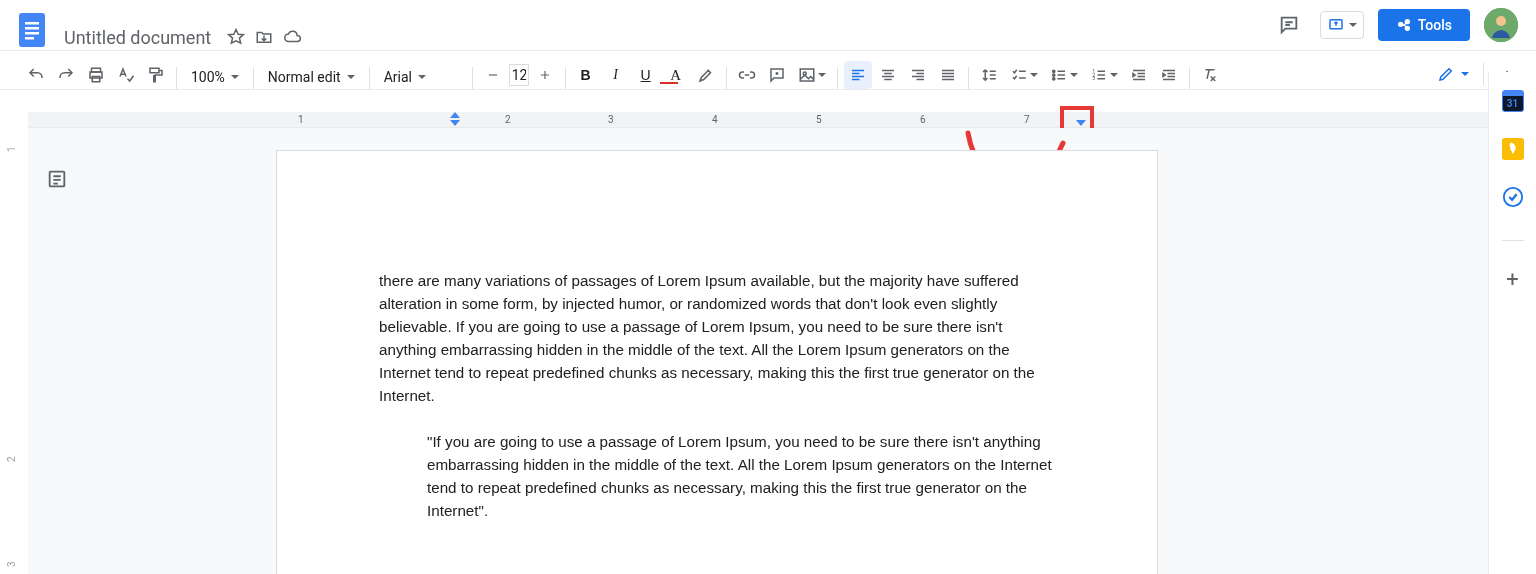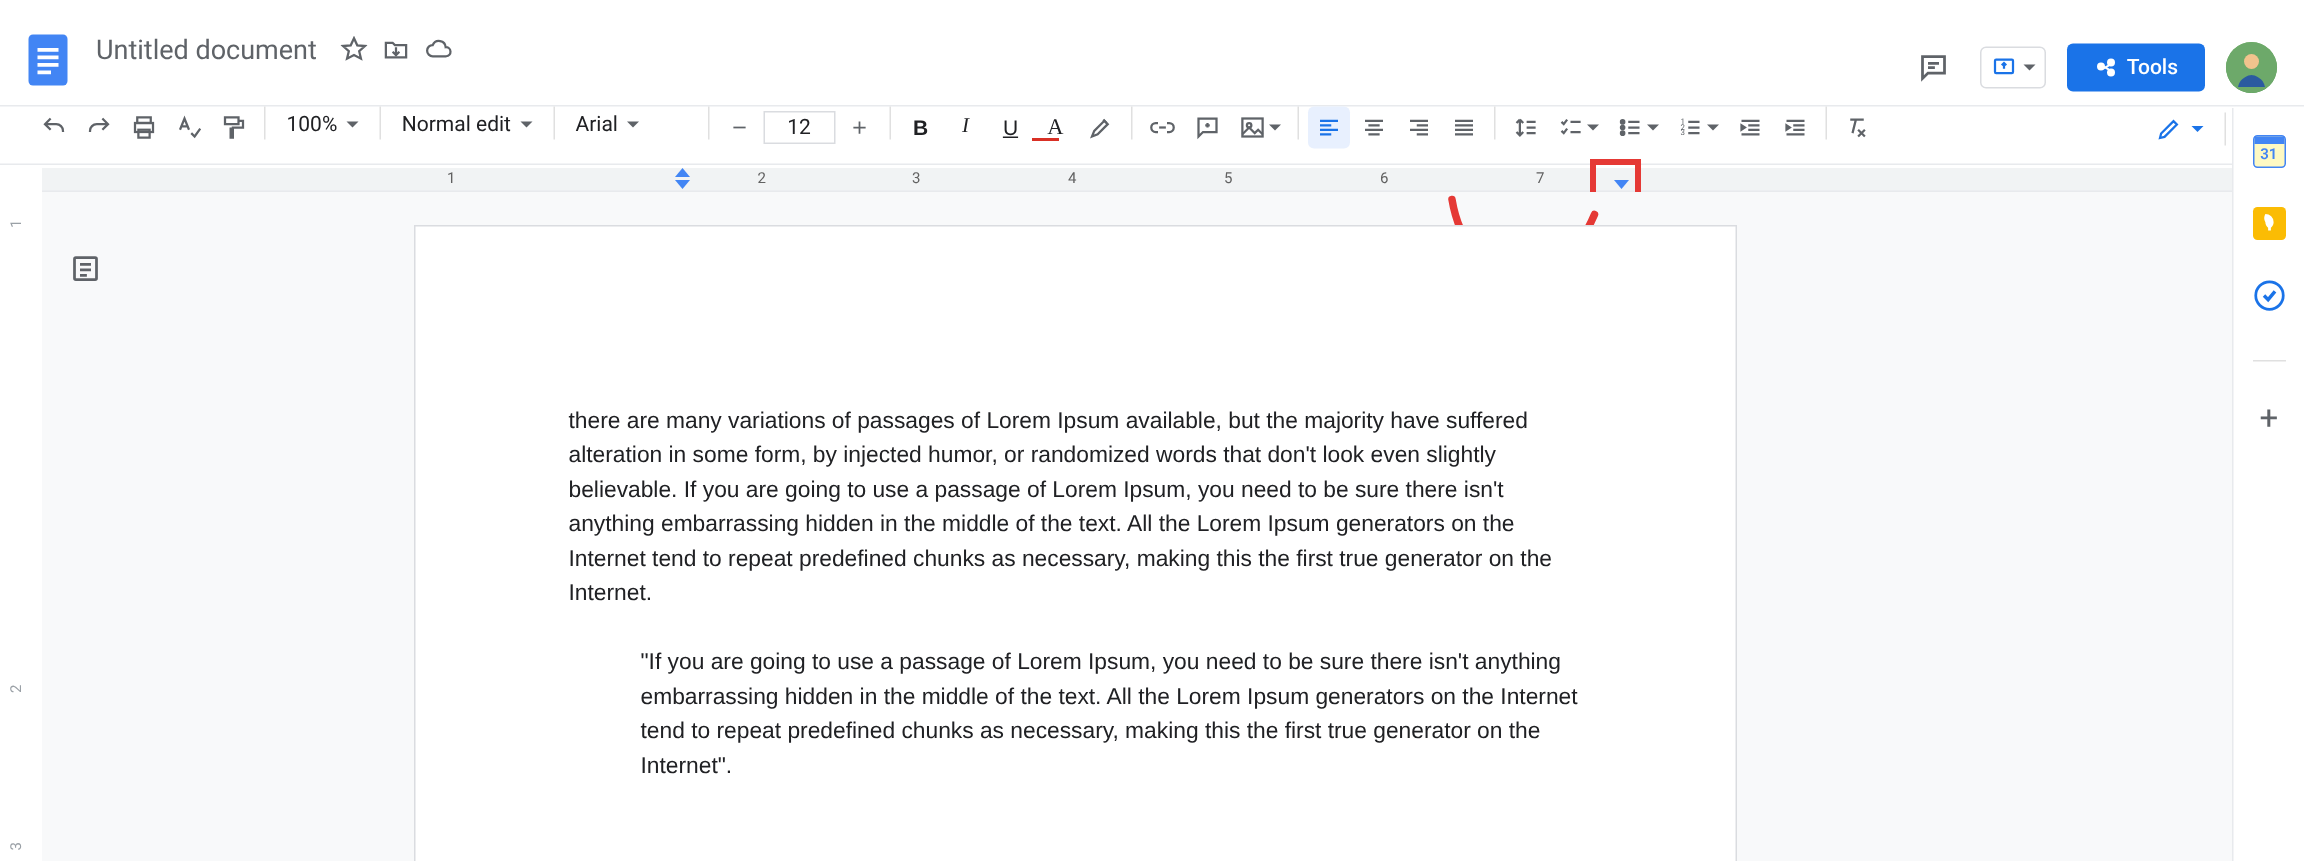--- a/index.html
+++ b/index.html
@@ -1,44 +1,44 @@
 <!DOCTYPE html>
 <html><head>
 <meta charset="utf-8">
 <style>
   * { box-sizing: border-box; font-family: "Google Sans", Roboto, Arial, sans-serif; }
   html, body { margin:0; padding:0; width:1536px; height:574px; background:#fff; overflow:hidden; color:#202124; }
   svg { display:block; }
 
   
-  .titlebar { display:flex; align-items:flex-start; padding:20px 12px 0 12px; }
+  .titlebar { display:flex; align-items:flex-end; padding:0 12px 0 12px; }
   .doc-icon { width:40px; height:40px; display:flex; align-items:center; justify-content:center; margin-right:6px; }
   .doc-meta { flex:1 1 auto; }
   .title-row { display:flex; align-items:center; gap:10px; height:26px; }
   .doc-title { font-size:18px; color:#5f6368; padding:2px 6px; }
   .title-icon { color:#5f6368; }
   .menubar { display:flex; align-items:center; gap:4px; height:28px; margin-top:2px; }
   .menu-item { font-size:14px; color:#202124; padding:4px 7px; border-radius:4px; cursor:pointer; }
   .last-edit { font-size:13px; color:#5f6368; text-decoration:underline; padding:4px 7px; cursor:pointer; }
   .title-right { display:flex; align-items:center; gap:14px; margin-left:auto; padding-right:6px; height:50px; }
   .comments-btn { color:#5f6368; padding:6px; border-radius:4px; cursor:pointer; }
   .present-btn { display:flex; align-items:center; gap:4px; border:1px solid #dadce0; border-radius:4px; padding:4px 6px; cursor:pointer; color:#1a73e8; }
   .share-btn { background:#1a73e8; color:#fff; font-weight:500; font-size:14px; display:flex; align-items:center; gap:6px; padding:8px 18px; border-radius:4px; cursor:pointer; }
   .avatar { width:34px; height:34px; border-radius:50%; background:linear-gradient(#7bb56a,#3a8f3a); display:flex; align-items:center; justify-content:center; color:#fff; font-size:12px; }
 
   
-  .toolbar-wrap { border-top:1px solid #e8eaed; border-bottom:1px solid #e8eaed; display:flex; align-items:flex-start; height:40px; padding:0 14px 0 22px; gap:2px; }
+  .toolbar-wrap { border-top:1px solid #e8eaed; border-bottom:1px solid #e8eaed; display:flex; align-items:flex-end; height:40px; padding:0 14px 0 22px; gap:2px; }
   .tool { color:#5f6368; padding:5px; border-radius:4px; cursor:pointer; display:flex; align-items:center; justify-content:center; min-width:28px; height:28px; }
   .tool.txt { font-family:Arial; font-size:14px; color:#202124; }
   .active-tool { background:#e8f0fe; color:#1a73e8; }
   .sep { width:1px; height:22px; background:#e0e0e0; margin:0 4px; }
   .dropdown { display:flex; align-items:center; gap:6px; padding:4px 8px; color:#202124; font-size:14px; cursor:pointer; border-radius:4px; }
   .caret { width:0; height:0; border-left:4px solid transparent; border-right:4px solid transparent; border-top:4px solid #5f6368; }
   .font-size-group { display:flex; align-items:center; }
-  .font-size-input { width:48px; height:22px; border:1px solid #dadce0; text-align:center; font-size:14px; color:#202124; margin:0 2px; }
+  .font-size-input { width:20px; height:22px; border:1px solid #dadce0; text-align:center; font-size:14px; color:#202124; margin:0 2px; }
   .tool-right { margin-left:auto; display:flex; align-items:center; gap:4px; }
   .editing-tool { display:flex; align-items:center; gap:6px; color:#1a73e8; padding:4px 6px; cursor:pointer; }
   .collapse-arrow { color:#5f6368; padding:6px; cursor:pointer; }
 
   
   .body { position:absolute; top:112px; left:0; right:48px; bottom:0; }
   .ruler-v { position:absolute; left:0; top:0; bottom:0; width:28px; background:#fff; border-right:0; }
   .ruler-v .tick-num { position:absolute; left:6px; font-size:10px; color:#9aa0a6; transform:rotate(-90deg); transform-origin:left top; }
   .ruler-h { position:absolute; top:0; left:28px; right:0; height:16px; background:#f1f3f4; border-bottom:1px solid #e8eaed; }
   .ruler-h-inner { position:absolute; left:0; right:0; height:16px; }
@@ -311,21 +311,21 @@
     <span class="sep"></span>
     <span class="collapse-arrow">
         <svg width="18" height="18" viewBox="0 0 24 24" fill="none" stroke="#5f6368" stroke-width="2">
           <path d="M6 15l6-6 6 6"></path>
         </svg>
       </span>
   </div>
 </div>
 
 <div class="side-panel">
-  <div class="side-app" style="background:#fef9c3;border:1px solid #4285f4;position:relative">
+  <div class="side-app" style="background:#0f172a;border:1px solid #4285f4;position:relative">
     <div style="position:absolute;top:0;left:0;right:0;height:5px;background:#4285f4"></div>
     <div style="position:absolute;top:7px;left:0;right:0;text-align:center;font-size:10px;color:#4285f4;font-weight:600">31</div>
   </div>
   <div class="side-app" style="background:#fbbc04;border-radius:3px;position:relative">
     <svg width="22" height="22" viewBox="0 0 24 24">
         <path d="M9 3a6 6 0 016 6c0 2-1 3-2 4v2H11v-2c-1-1-2-2-2-4a6 6 0 010-6z" fill="#fff" transform="translate(0 2)"></path>
       </svg>
   </div>
   <div class="side-app" style="background:#fff">
     <svg width="22" height="22" viewBox="0 0 24 24">

